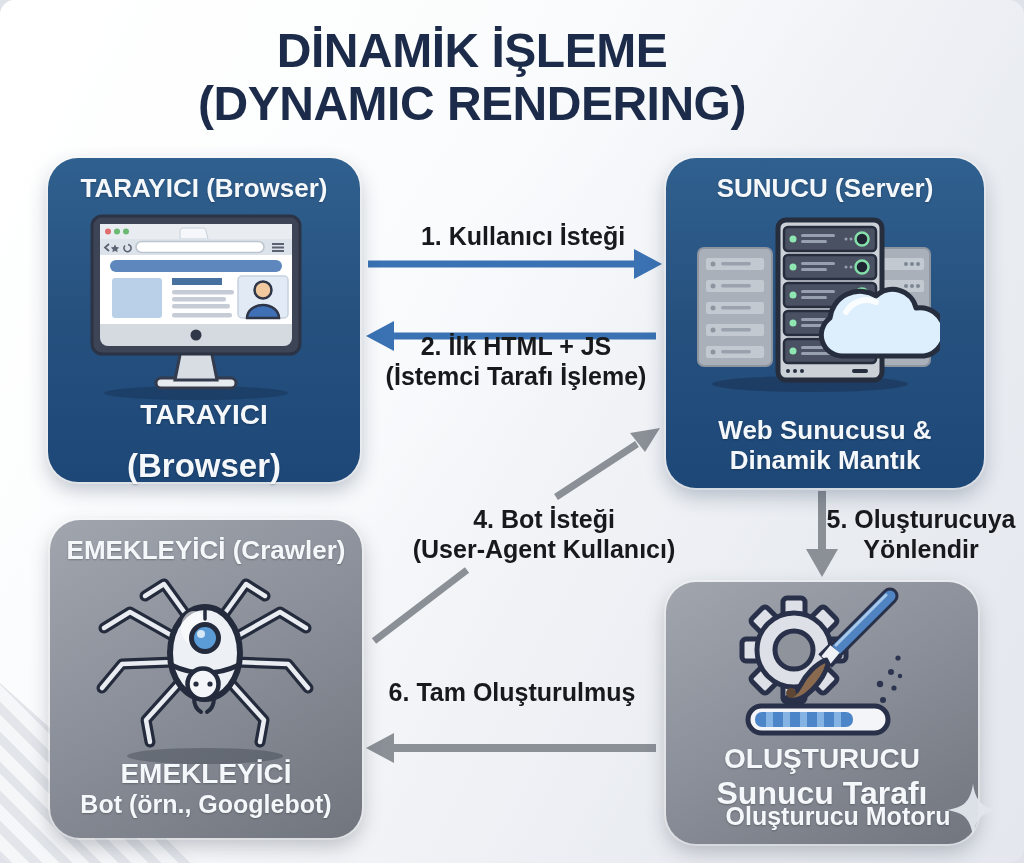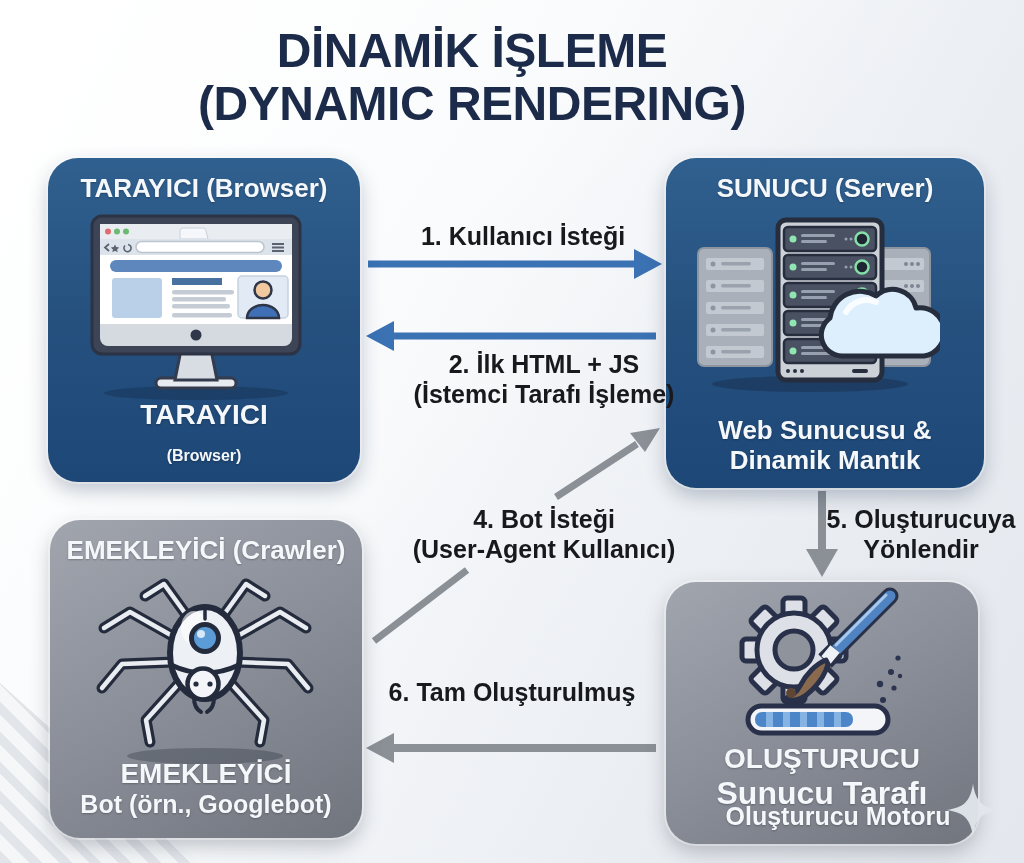--- a/index.html
+++ b/index.html
@@ -1,17 +1,17 @@
 <!DOCTYPE html>
 <html><head>
 <meta charset="utf-8">
 <style>
   html,body{margin:0;padding:0;background:#dfe3e9;}
   .canvas{position:relative;width:1024px;height:863px;overflow:hidden;
-          font-family:"Liberation Sans", sans-serif;}
+          font-family:"Liberation Sans", sans-serif;border-radius:15px;}
   .bg{position:absolute;inset:0;
       background:linear-gradient(118deg,#ffffff 0%,#f7f9fb 40%,#e9ecf1 75%,#e4e8ee 100%);}
   .bg::after{content:"";position:absolute;inset:0;
       background:linear-gradient(135deg,rgba(255,255,255,.85) 0%,rgba(255,255,255,0) 52%);}
   .stripes{position:absolute;left:0;bottom:0;width:200px;height:180px;
       background:repeating-linear-gradient(45deg,#dfe3e8 0 9px,#f4f6f8 9px 21px);
       clip-path:polygon(0 0,100% 100%,0 100%);opacity:.9;}
   .title{position:absolute;top:24px;left:0;width:944px;margin:0;text-align:center;
       font-size:48px;line-height:53px;font-weight:bold;color:#1c2b49;letter-spacing:-.5px;}
   .arrows{position:absolute;left:0;top:0;z-index:2;}
@@ -23,36 +23,36 @@
   .box-header{position:absolute;top:15px;left:0;right:0;text-align:center;
       font-weight:bold;font-size:26px;color:#f5f8fb;text-shadow:0 1px 2px rgba(0,0,0,.25);}
   .cap{position:absolute;left:0;right:0;text-align:center;color:#f5f8fb;font-weight:bold;
       text-shadow:0 1px 2px rgba(0,0,0,.25);}
   .illus{position:absolute;}
   #box-browser{left:48px;top:158px;width:312px;height:324px;}
   #box-server{left:666px;top:158px;width:318px;height:330px;}
   #box-crawler{left:50px;top:520px;width:312px;height:318px;}
   #box-renderer{left:666px;top:582px;width:312px;height:262px;}
   #box-browser .cap1{top:241px;font-size:28px;}
-  #box-browser .cap2{top:289px;font-size:16px;}
+  #box-browser .cap2{top:289px;font-size:33px;}
   #box-server .cap1{top:257px;font-size:26px;}
   #box-server .cap2{top:287px;font-size:26px;}
   #box-crawler .cap1{top:238px;font-size:28px;}
   #box-crawler .cap2{top:270px;font-size:25px;}
   #box-renderer .cap1{top:161px;font-size:28px;}
   #box-renderer .cap2{top:193px;font-size:32px;}
   #box-renderer .cap3{top:220px;font-size:25px;margin-left:32px;}
   #box-browser .illus{left:36px;top:52px;}
   #box-server .illus{left:14px;top:54px;}
   #box-crawler .illus{left:40px;top:48px;}
   #box-renderer .illus{left:62px;top:4px;}
   .alabel{position:absolute;transform:translateX(-50%);text-align:center;z-index:4;
       font-weight:bold;font-size:25px;line-height:30px;color:#17191d;white-space:nowrap;}
   #lbl1{left:523px;top:221px;}
-  #lbl2{left:516px;top:349px;margin-left:28px;}
+  #lbl2{left:516px;top:331px;}
   #lbl4{left:512px;top:504px;margin-left:32px;}
   #lbl5{left:921px;top:504px;}
   #lbl6{left:512px;top:677px;}
   .sparkle{position:absolute;left:945px;top:782px;z-index:5;}
   .lo{stroke:#242b3c;stroke-width:11;fill:none;stroke-linecap:round;stroke-linejoin:round;}
   .li{stroke:#e9edf2;stroke-width:4.5;fill:none;stroke-linecap:round;stroke-linejoin:round;}
 </style>
 </head>
 <body>
 

